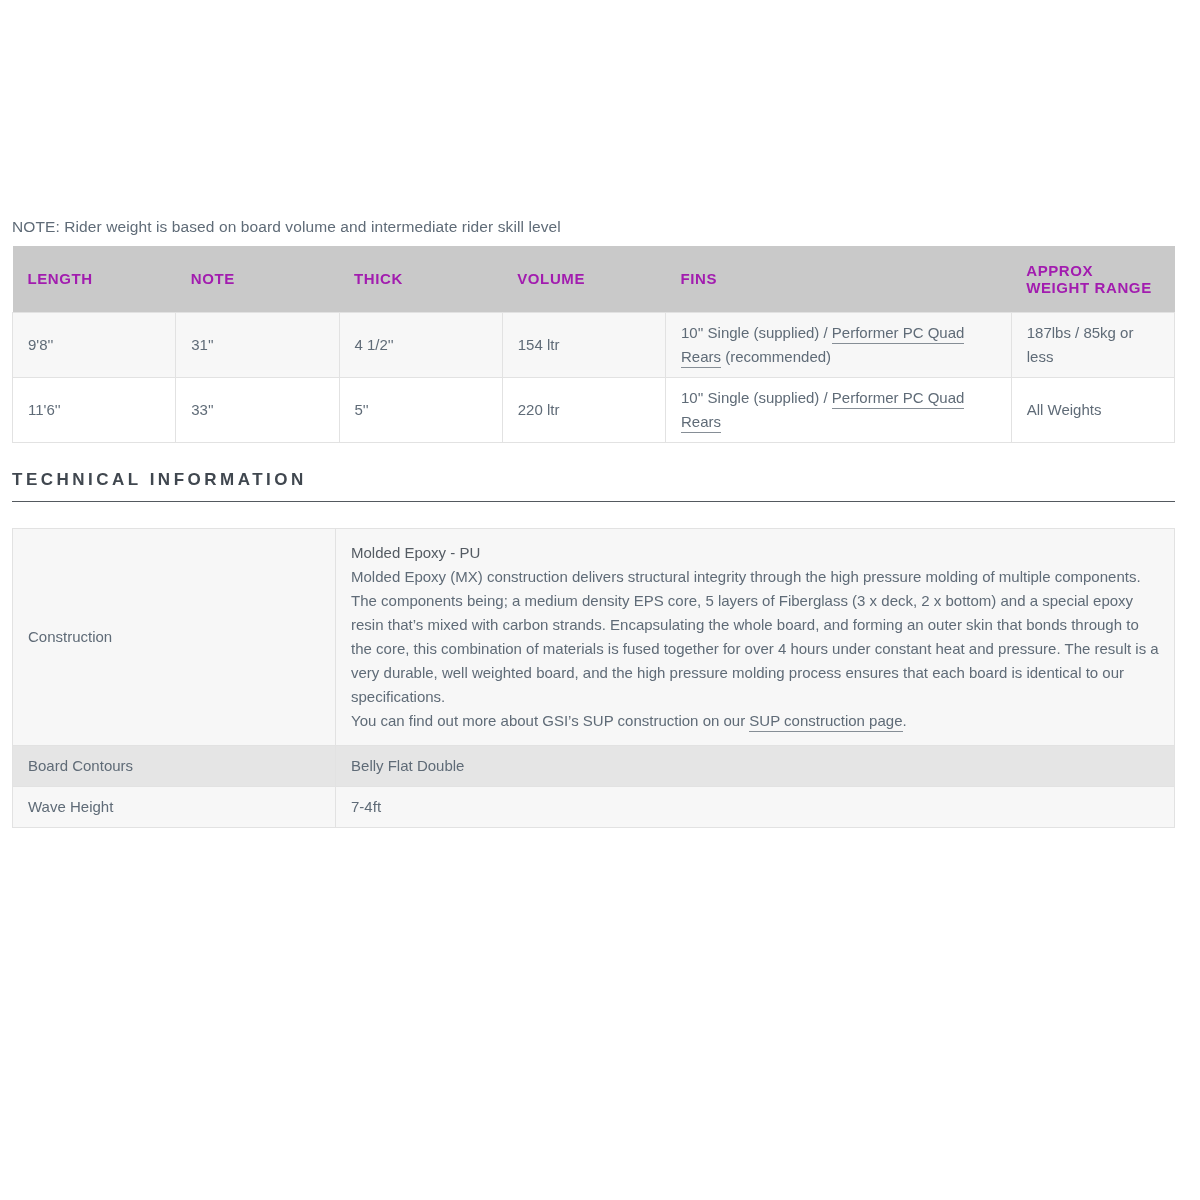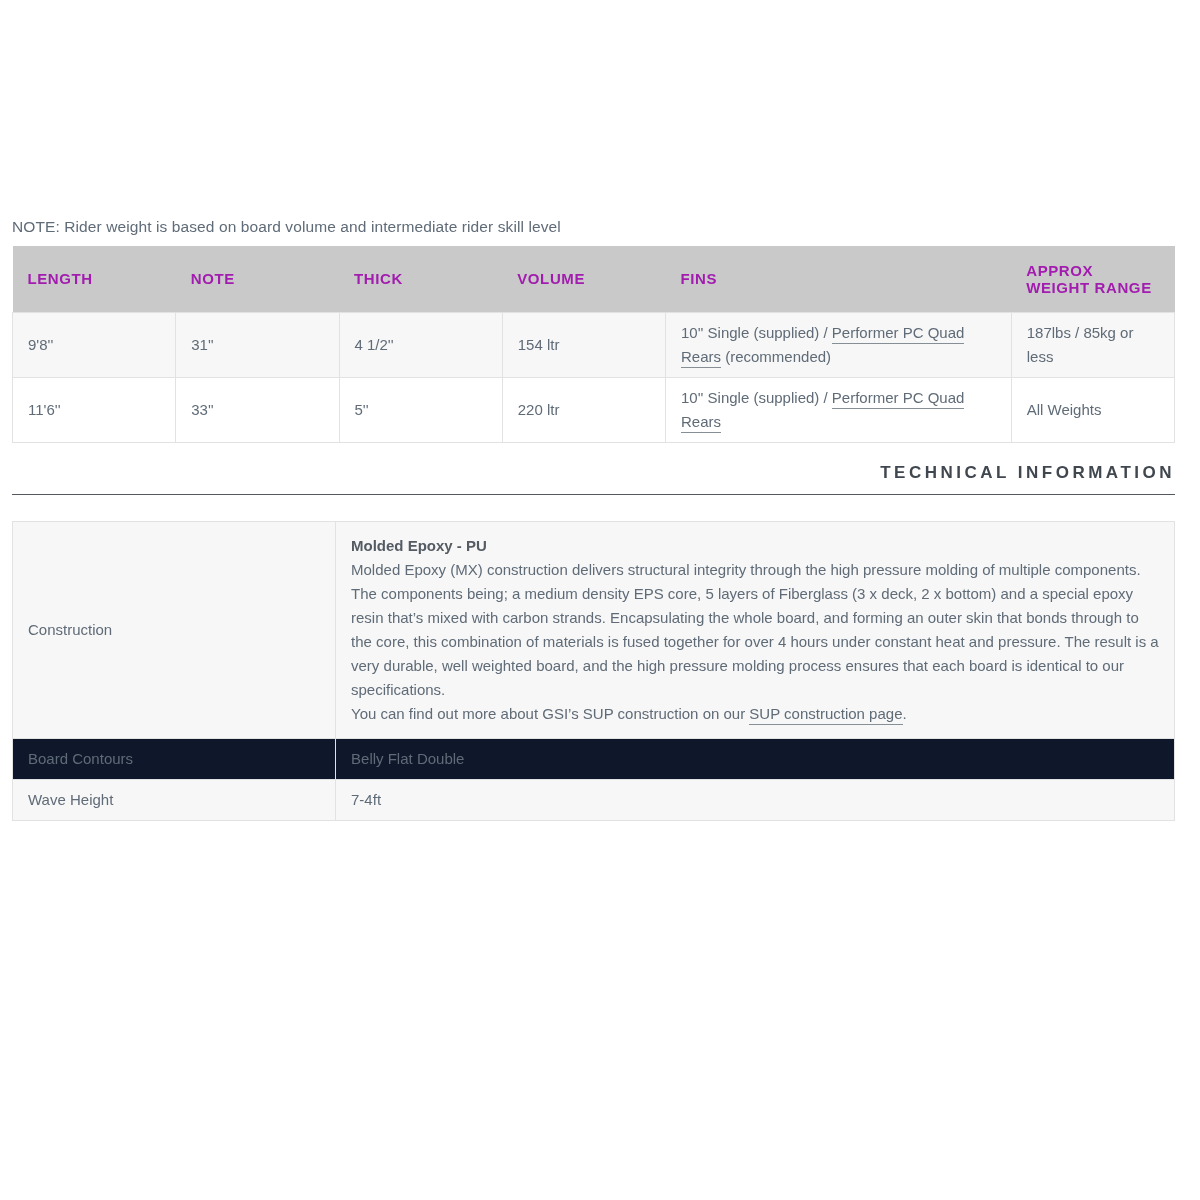--- a/index.html
+++ b/index.html
@@ -28,37 +28,37 @@
   .spec tbody td {
     border:1px solid #e2e2e2;
     padding:8px 15px; vertical-align:middle;
     font-size:15px; line-height:24px; color:#5f6b77;
     height:64px; background:#ffffff;
   }
   .spec tbody tr:nth-child(odd) td { background:#f7f7f7; }
 
   
   .section-title {
-    margin-top:20px; padding-bottom:11px;
+    margin-top:27px; padding-bottom:11px;
     font-size:17px; font-weight:600; letter-spacing:3.5px;
-    color:#40474f; border-bottom:1px solid #54595f;text-align:right;
+    color:#40474f; border-bottom:1px solid #54595f;
   }
 
   
   .tech { margin-top:26px; }
   .tech td {
     border:1px solid #e2e2e2;
     padding:8px 15px; vertical-align:middle;
     font-size:15px; line-height:24px; color:#5f6b77;
-    background:#0f172a;
+    background:#e5e5e5;
   }
   .tech tr:nth-child(odd) td { background:#f7f7f7; }
   .tech td.label-col { width:27.8%; }
   .tech td.construction-value { padding:12px 15px; }
-  .construction-title { font-weight:700; color:#545b63; }
+  .construction-title { font-weight:400; color:#545b63; }
 
   .lnk {
     color:inherit; cursor:pointer;
     border-bottom:1px solid #868e96; padding-bottom:2px;
   }
 </style>
 </head>
 <body>
 
 <div class="page">

